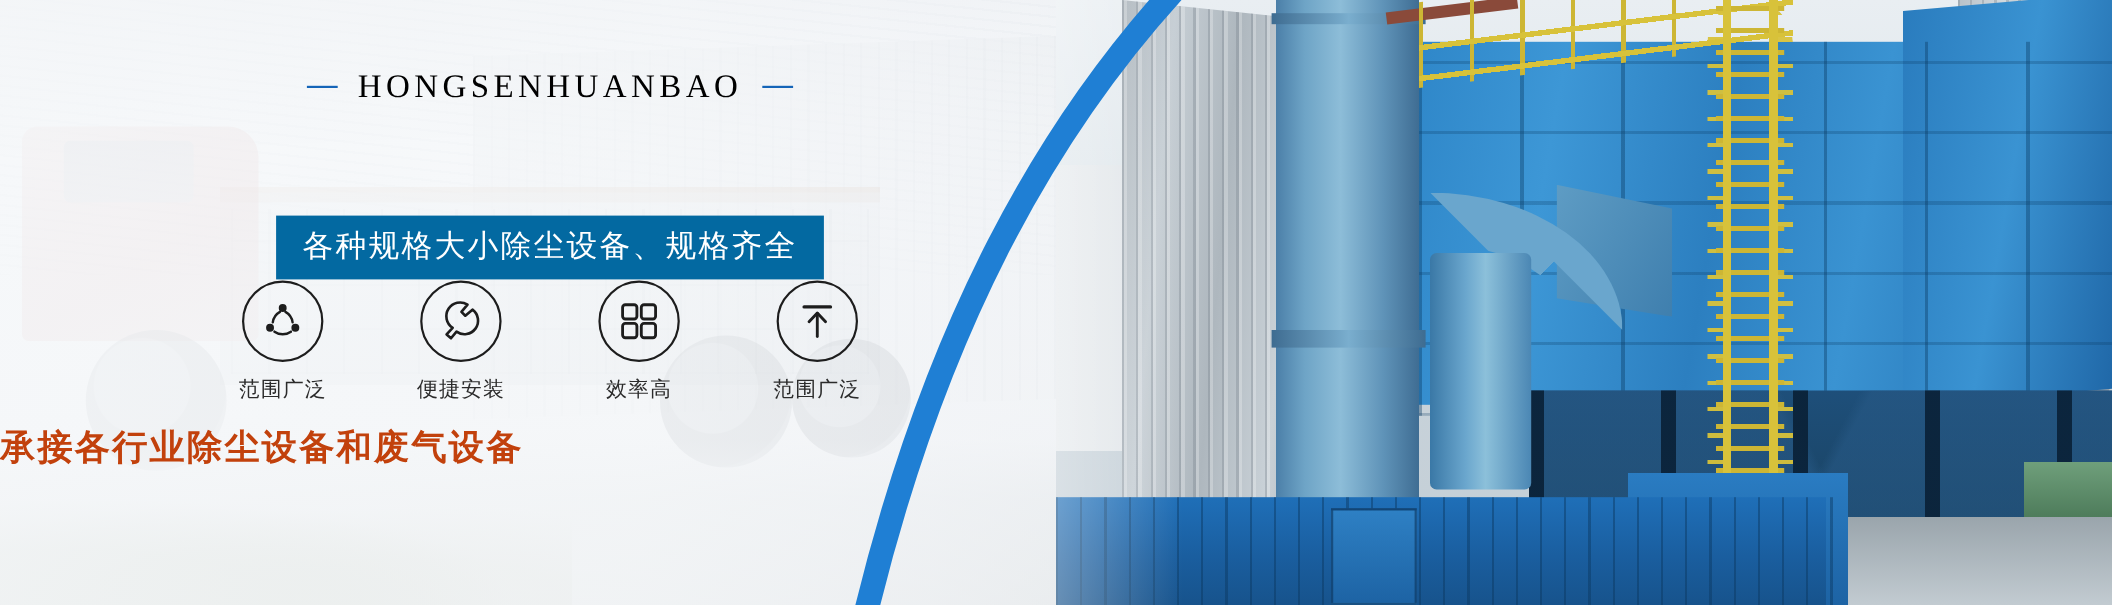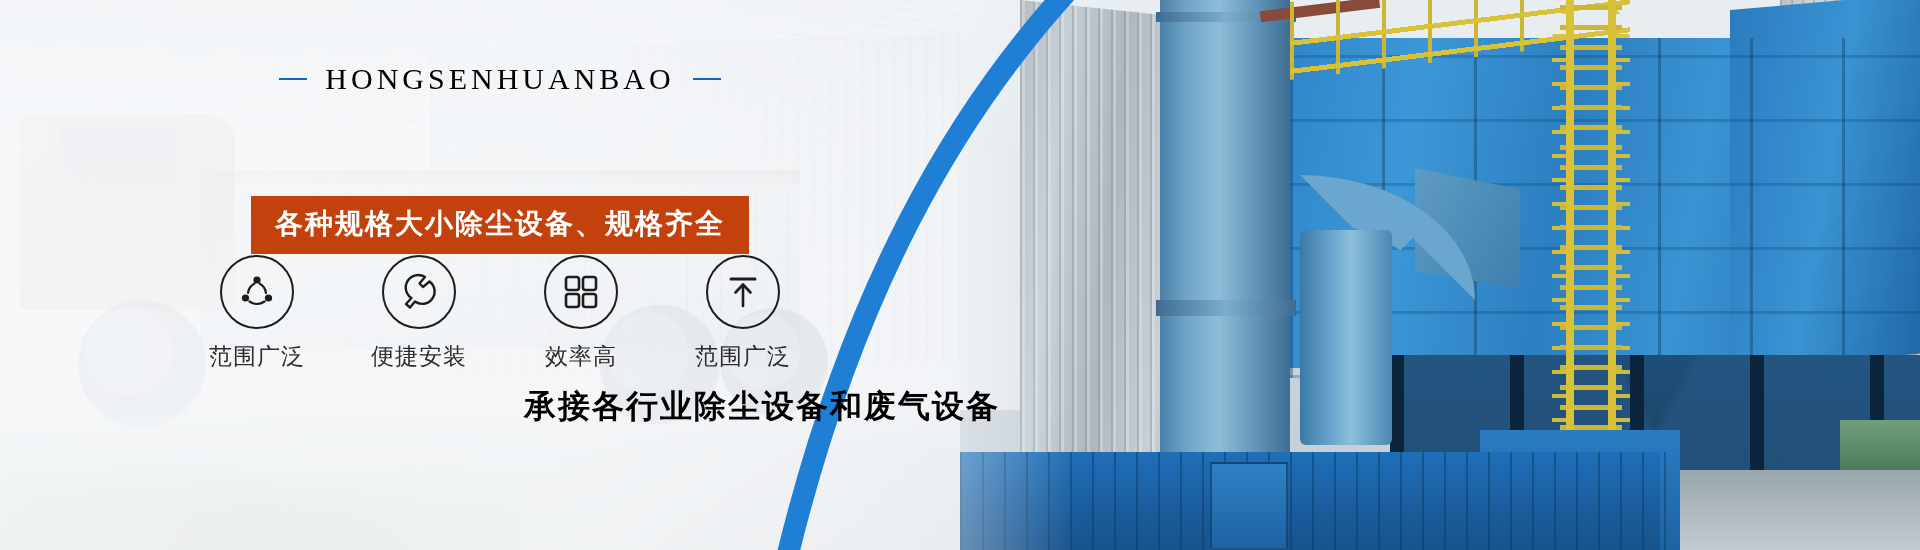--- a/index.html
+++ b/index.html
@@ -309,47 +309,46 @@
     color:transparent; -webkit-text-fill-color:transparent;
     text-shadow:none;
     white-space:nowrap;
   }
 
   .subbar {
     position:absolute; left:0; top:196px; width:1000px;
     display:flex; justify-content:center;
   }
   .subbar .pill {
-    background:#c2410c;
+    background:#0369a1;
     color:#ffffff;
     font-size:28px; letter-spacing:2px;
     padding:9px 24px 11px 24px;
     white-space:nowrap;
-    font-weight:bold;
   }
 
   .features {
     position:absolute; left:0; top:255px; width:1000px;
     display:flex; justify-content:center; gap:66px;
   }
   .feat { width:96px; text-align:center; }
   .feat .circle {
     width:74px; height:74px; margin:0 auto;
     border:2.5px solid #1d1d1d; border-radius:50%;
     display:flex; align-items:center; justify-content:center;
   }
   .feat .flabel {
-    margin-top:12px; font-size:23px; color:#2b2b2b; letter-spacing:1px;
+    margin-top:12px; font-size:19px; color:#2b2b2b; letter-spacing:1px;
     white-space:nowrap;
   }
 
   .tagline {
     position:absolute; left:0; top:385px; width:1000px;
-    text-align:right;
-    font-size:32px; letter-spacing:2px; color:#000000; font-weight:600;
+    text-align:left;
+    font-size:32px; letter-spacing:2px; color:#c2410c; font-weight:600;
     white-space:nowrap;
   }
 </style>
 </head>
 <body>
 
 <div id="banner">
 
   <div class="left-bg">
     <div class="bg-roofline"></div>

